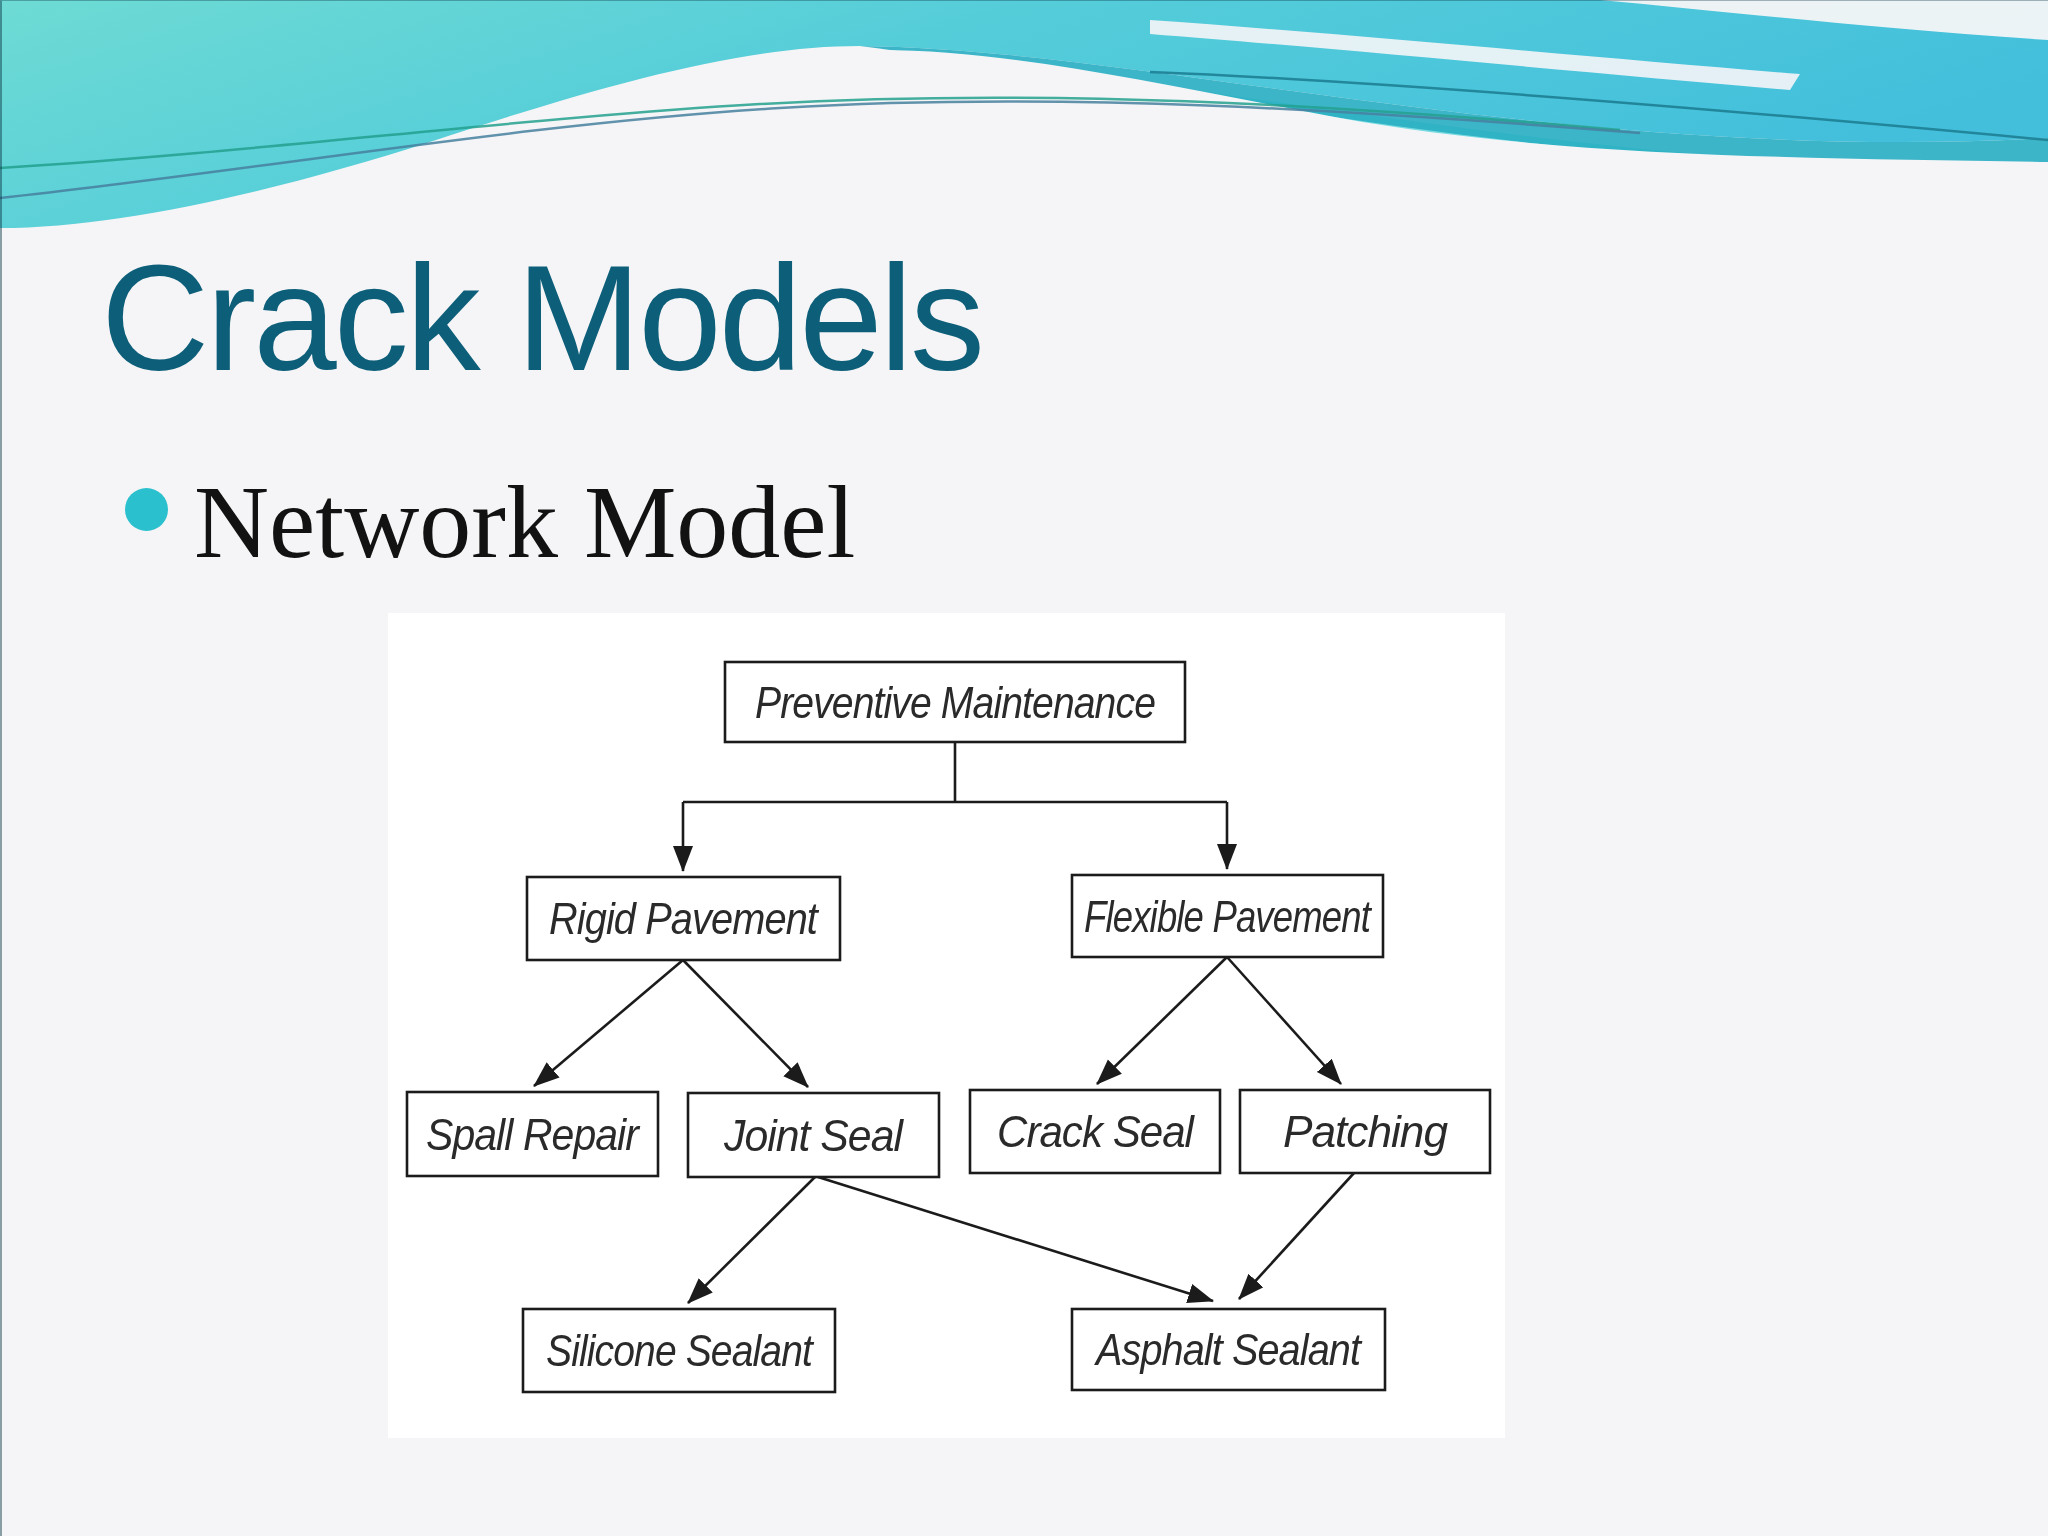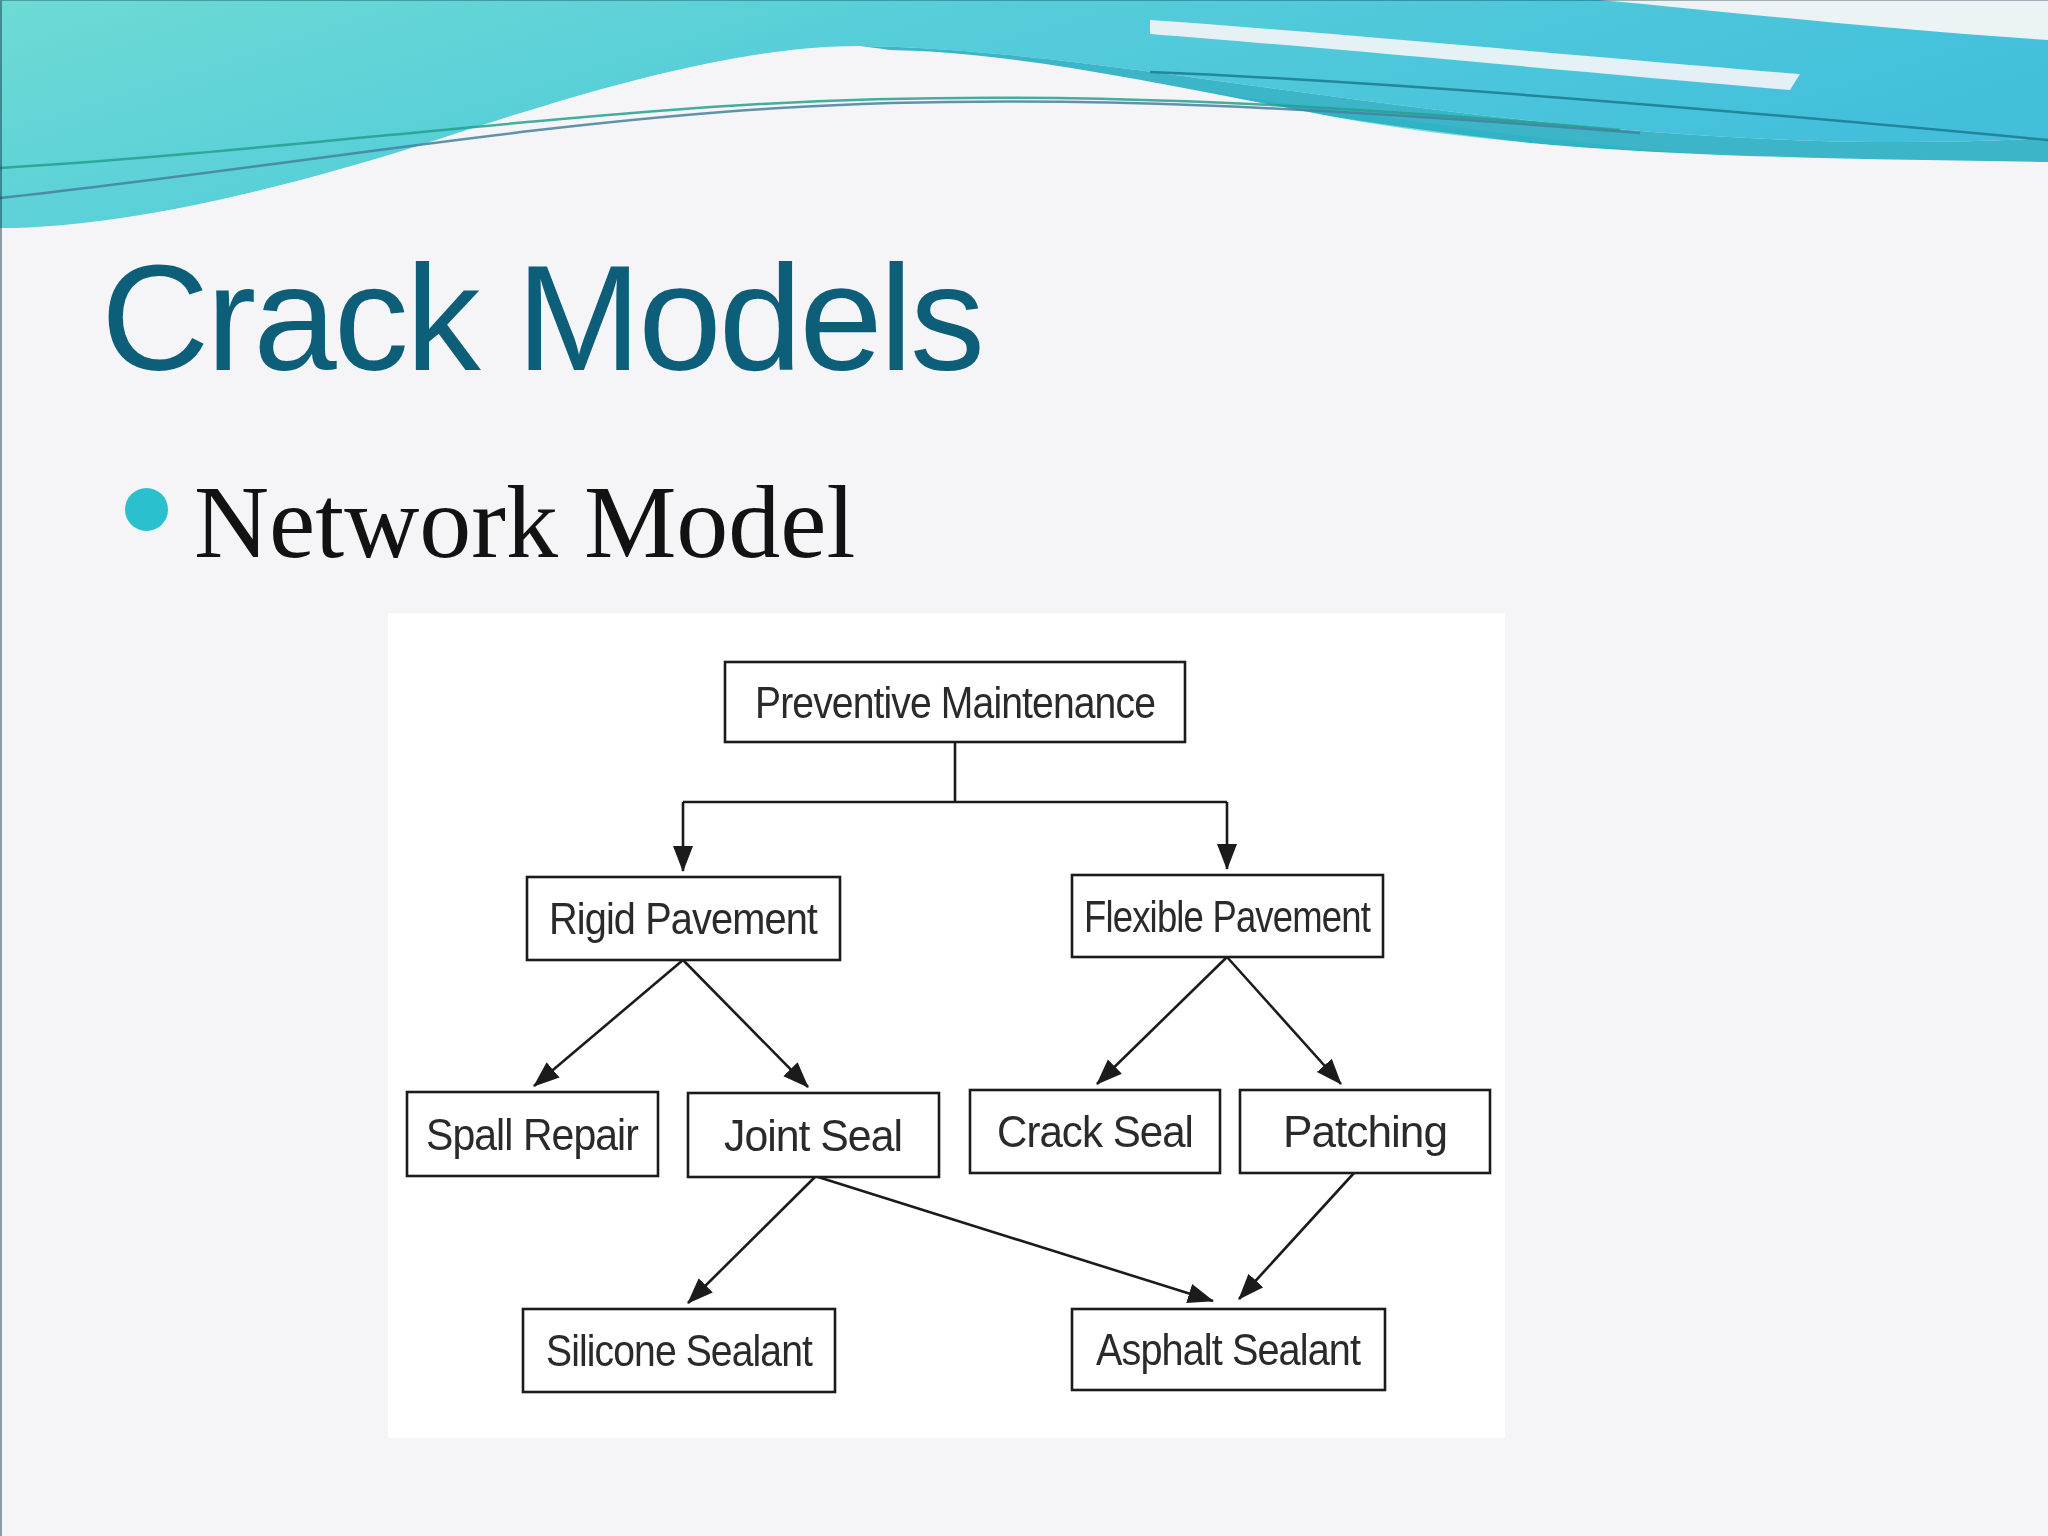--- a/index.html
+++ b/index.html
@@ -37,21 +37,21 @@
     background:#2bc0cd;margin-top:18px;flex:0 0 auto;
   }
   .bullet-text{
     margin-left:26px;
     font-family:"Liberation Serif", serif;
     font-size:104px;line-height:1.0;
     color:#121212;letter-spacing:0px;
   }
   .diagram-panel{
     position:absolute;left:388px;top:613px;width:1117px;height:825px;
-    background:#ffffff;z-index:2;
+    background:#ffffff;z-index:2;font-style:italic;
   }
   .diagram-panel svg{display:block;width:100%;height:100%;}
   .node-rect{fill:#ffffff;stroke:#1b1b1b;stroke-width:2.6px;}
   .node-label{
     fill:#2a2a2a;font-family:"Liberation Sans", sans-serif;
     font-size:44px;letter-spacing:-1px;
   }
   .edge{stroke:#1b1b1b;stroke-width:2.6px;fill:none;}
 </style>
 </head>

